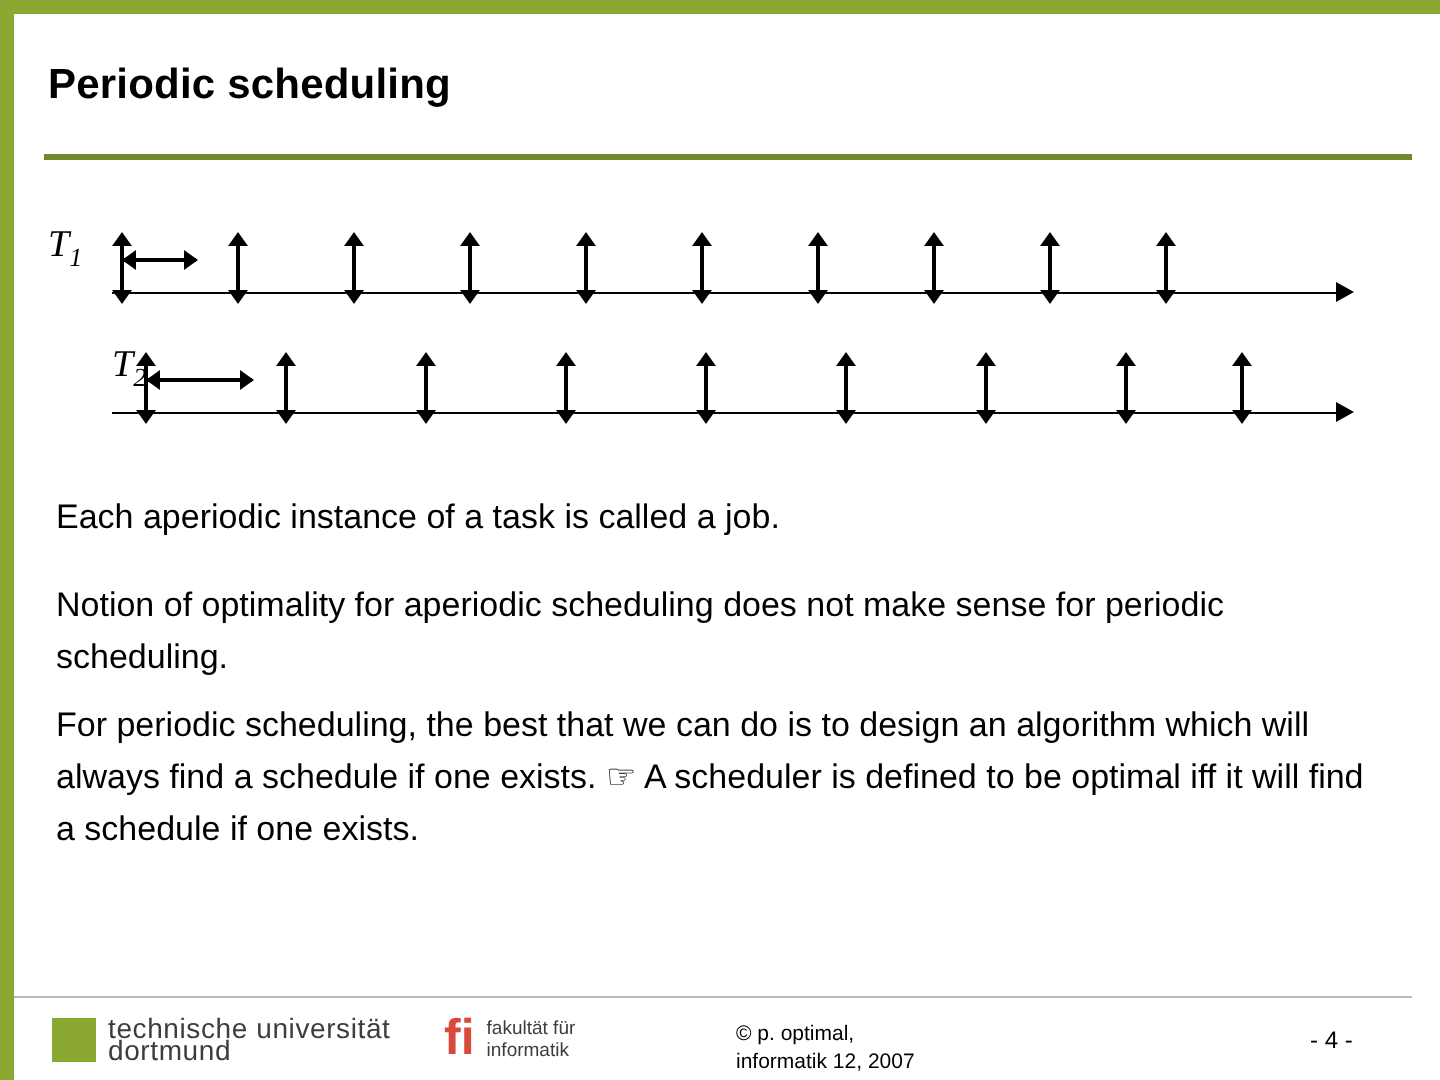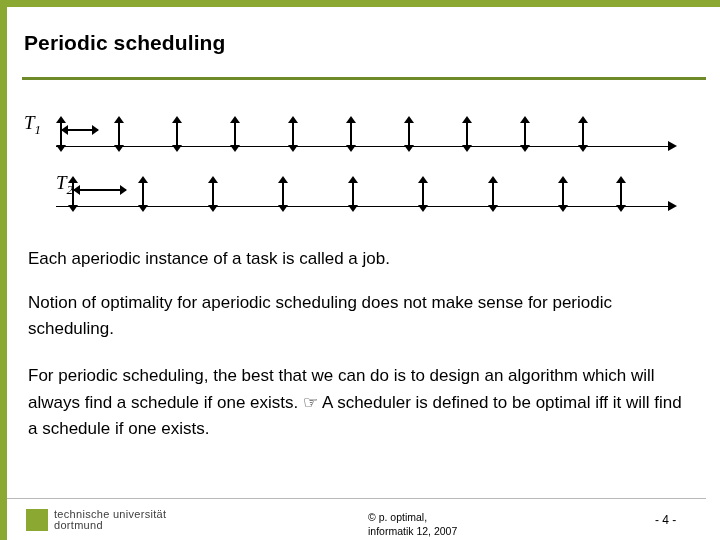--- a/index.html
+++ b/index.html
@@ -149,21 +149,21 @@
   .body-text {
     position: absolute;
     left: 28px;
     top: 246px;
     width: 660px;
     color: #000;
   }
   .para {
     font-size: 17px;
     line-height: 26px;
-    margin-bottom: 21px;
+    margin-bottom: 8px;
   }
   .para b { font-weight: normal; }
   .p1 { margin-bottom: 18px; }
   .p3 { margin-bottom: 12px; }
   .hand {
     font-family: "DejaVu Sans", sans-serif;
     font-size: 17px;
   }
 
   
@@ -182,21 +182,21 @@
     display: flex;
     align-items: center;
   }
   .logo-tu .mark {
     width: 22px;
     height: 22px;
     background: #8aa832;
     margin-right: 6px;
   }
   .logo-tu .txt {
-    font-size: 11px;
+    font-size: 14px;
     line-height: 11px;
     color: #3d3d3d;
     letter-spacing: 0.3px;
   }
   .logo-fi {
     position: absolute;
     left: 222px;
     top: 507px;
     display: flex;
     align-items: center;
@@ -294,20 +294,27 @@
   <div class="footer-rule"></div>
 
   <div class="logo-tu">
     <div class="mark"></div>
     <div class="txt">
       <div>technische universität</div>
       <div>dortmund</div>
     </div>
   </div>
 
+  <div class="logo-fi">
+    <div class="fi">fi</div>
+    <div class="txt">
+      <div>fakultät für</div>
+      <div>informatik</div>
+    </div>
+  </div>
 
   <div class="copyright">
     <div>© p. optimal,</div>
     <div>informatik 12,  2007</div>
   </div>
 
   <div class="pagenum">-  4  -</div>
 
 </div>
 

